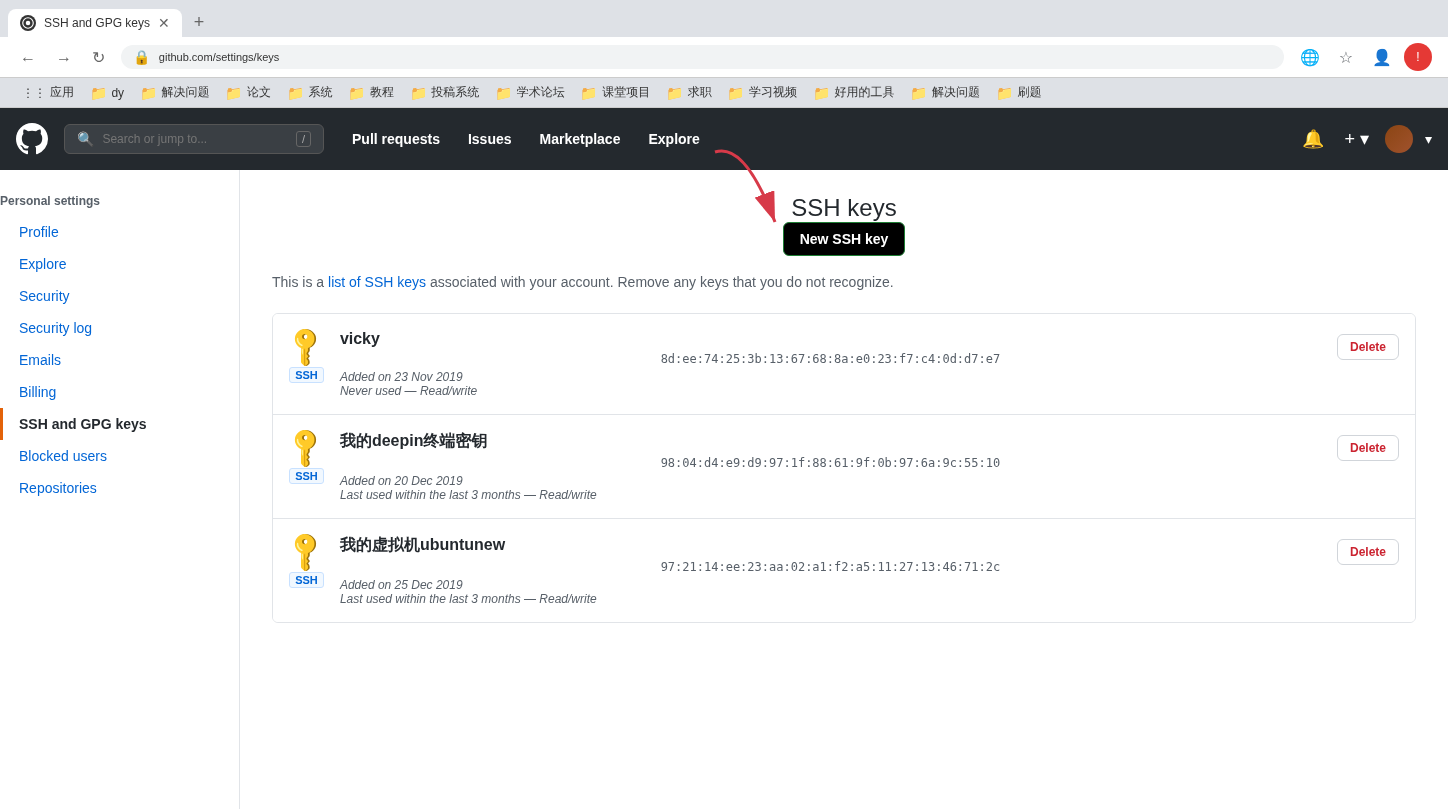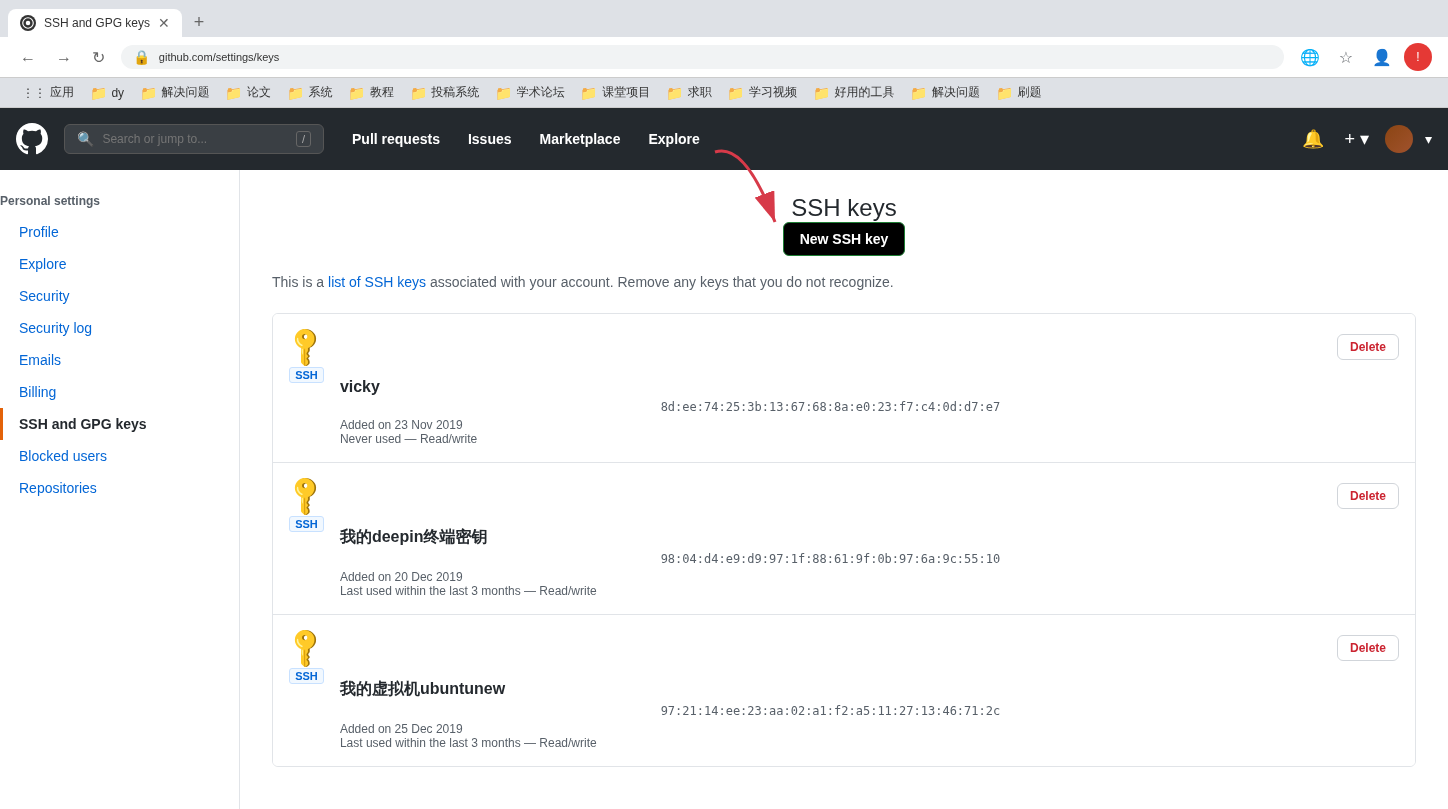--- a/index.html
+++ b/index.html
@@ -57,23 +57,23 @@
     .description-text a { color: #0366d6; text-decoration: none; }
 
     
     .keys-list { border: 1px solid #e1e4e8; border-radius: 6px; overflow: hidden; }
     .key-item { padding: 16px; border-bottom: 1px solid #e1e4e8; display: flex; align-items: flex-start; gap: 16px; background: #fff; }
     .key-item:last-child { border-bottom: none; }
     .key-icon-area { display: flex; flex-direction: column; align-items: center; gap: 4px; }
     .key-icon { font-size: 28px; color: #586069; transform: rotate(-45deg); display: inline-block; }
     .ssh-badge { background: #f1f8ff; border: 1px solid #c8e1ff; color: #0366d6; font-size: 11px; padding: 1px 5px; border-radius: 3px; font-weight: 600; }
     .key-info { flex: 1; }
-    .key-name { font-size: 16px; font-weight: 600; color: #24292e; margin-bottom: 4px; margin-top: 48px; }
+    .key-name { font-size: 16px; font-weight: 600; color: #24292e; margin-bottom: 4px; }
     .key-fingerprint { font-family: 'SFMono-Regular', Consolas, monospace; font-size: 12px; color: #586069; margin-bottom: 4px; text-align: center; }
-    .key-meta { font-size: 12px; color: #586069; }
+    .key-meta { font-size: 12px; color: #586069; font-style: italic; }
     .key-meta span { display: block; }
     .key-actions { display: flex; align-items: flex-start; padding-top: 4px; }
     .btn-delete { border: 1px solid #d1d5da; background: #fff; color: #cb2431; padding: 5px 12px; border-radius: 6px; font-size: 12px; cursor: pointer; font-weight: 600; }
   </style>
 </head>
 <body>
 
 <div class="browser-chrome">
 
   <div class="browser-tab-bar">

